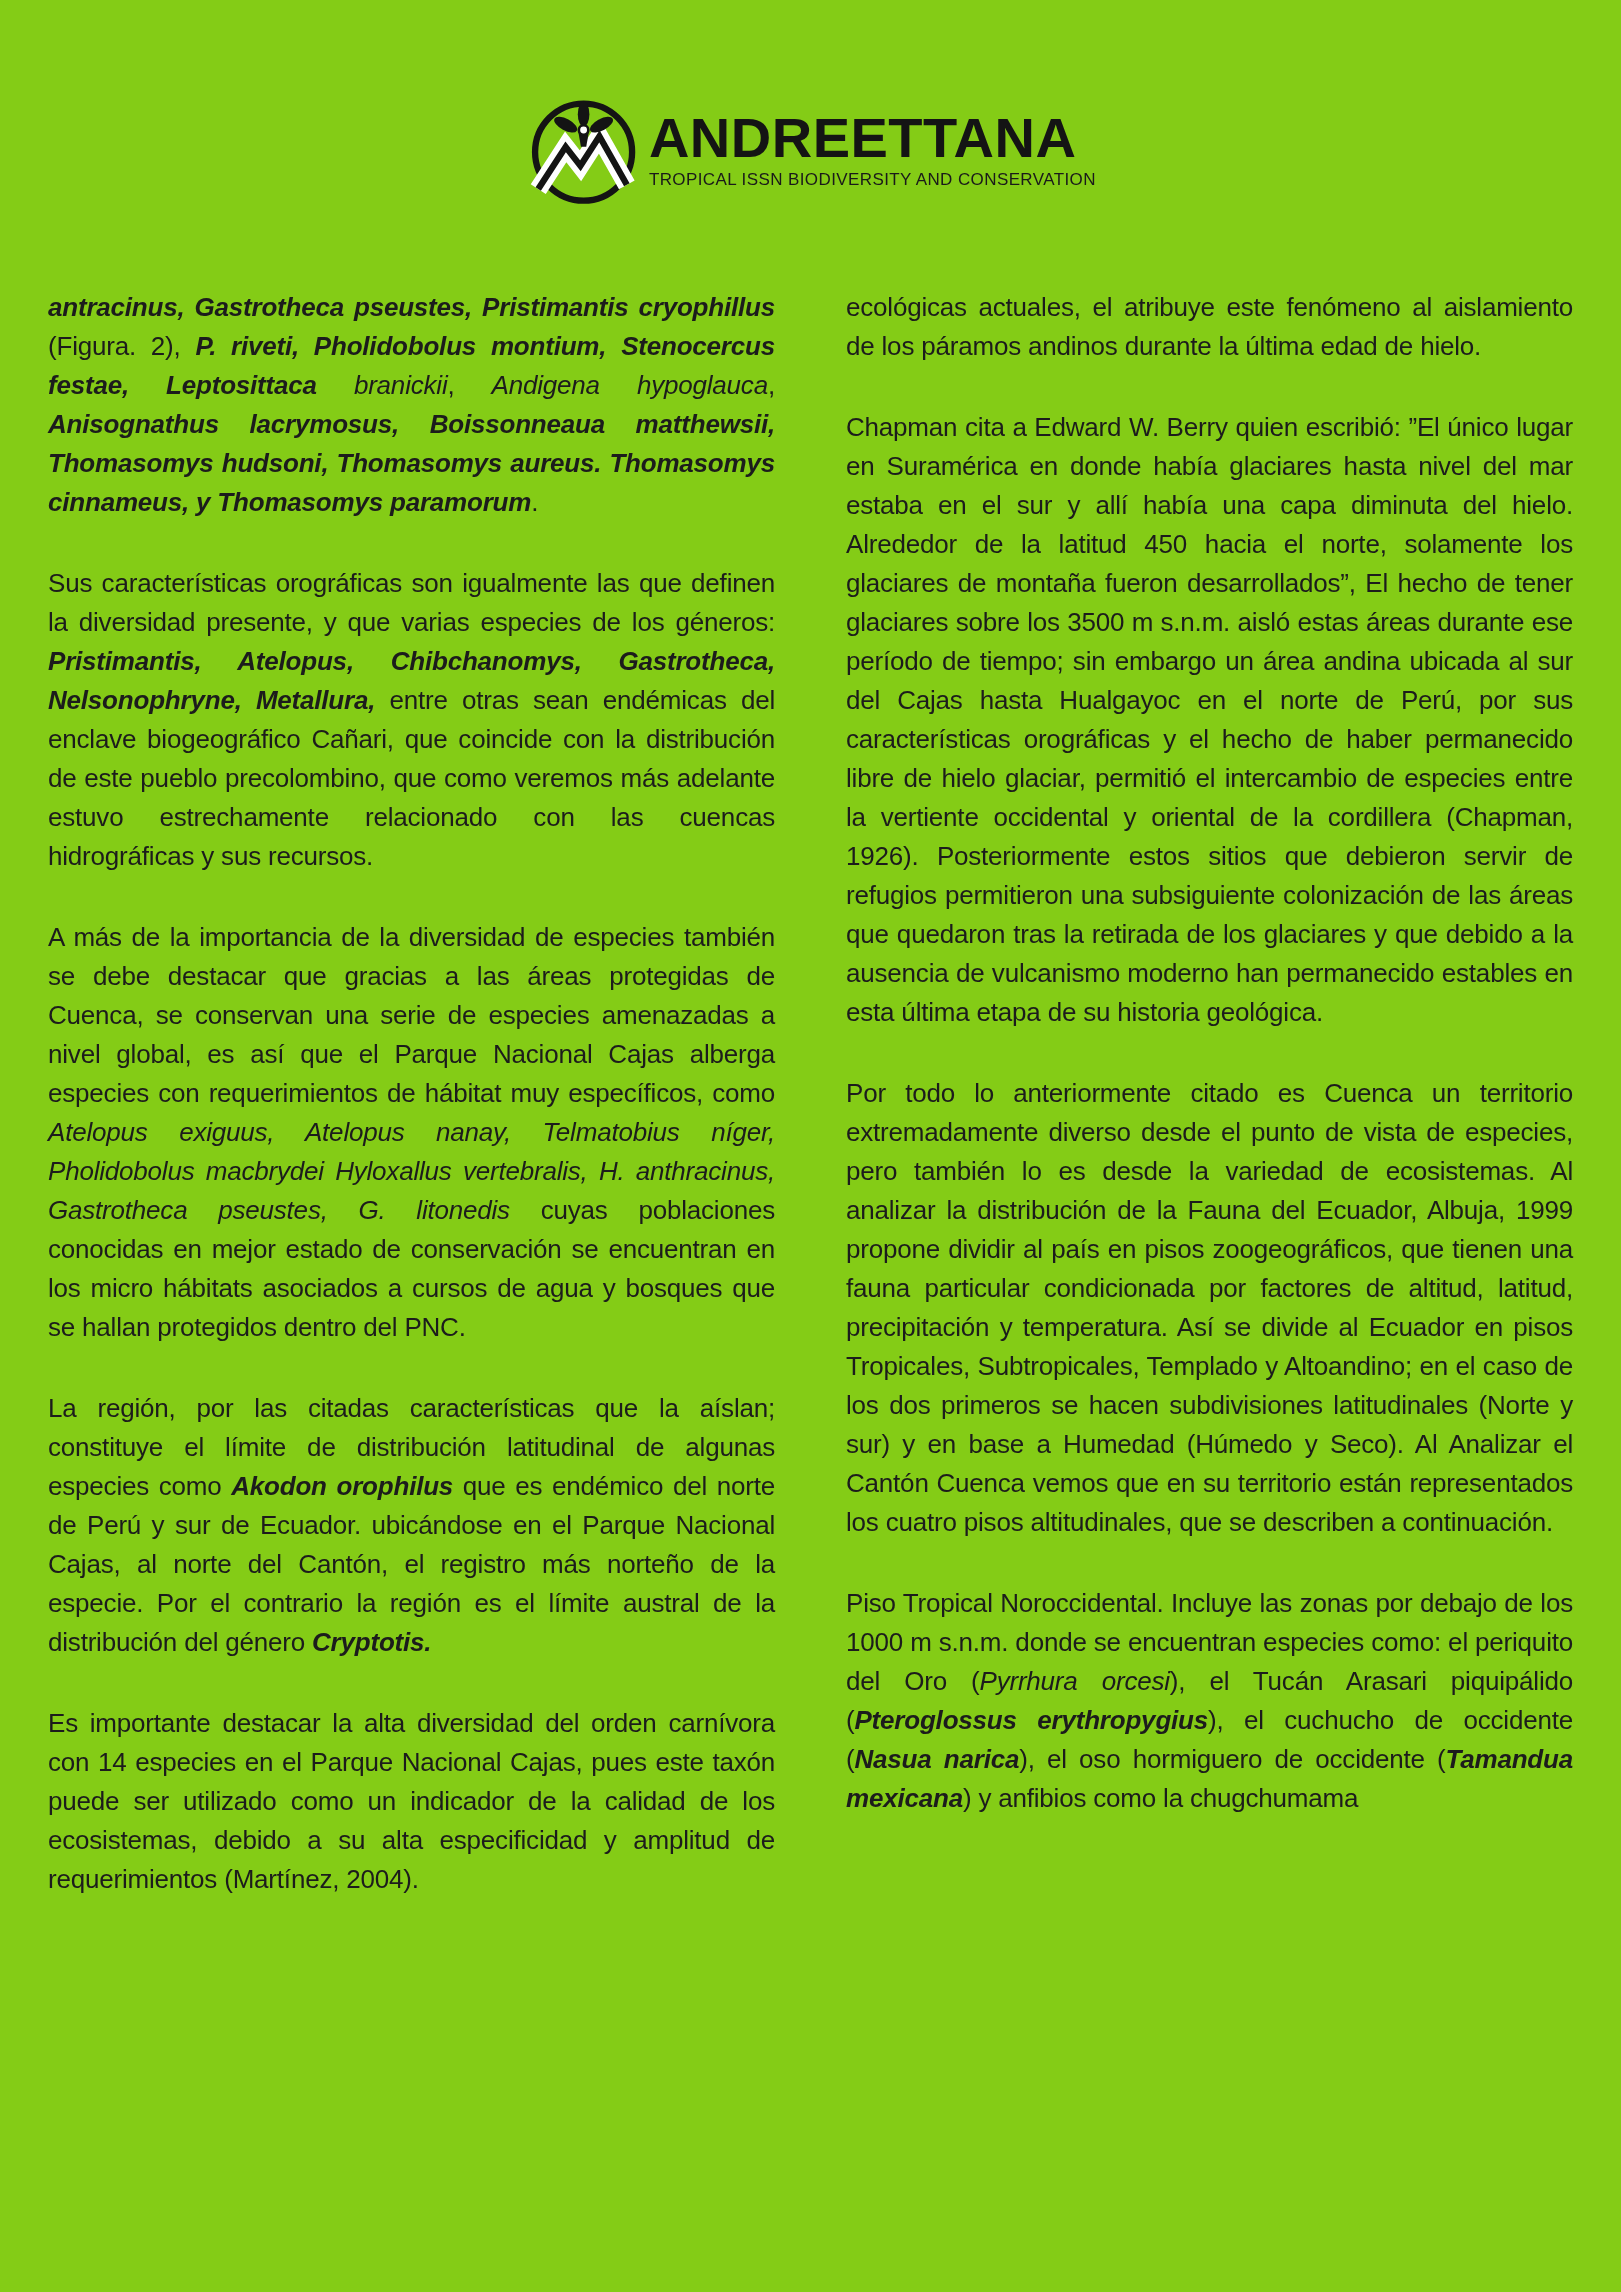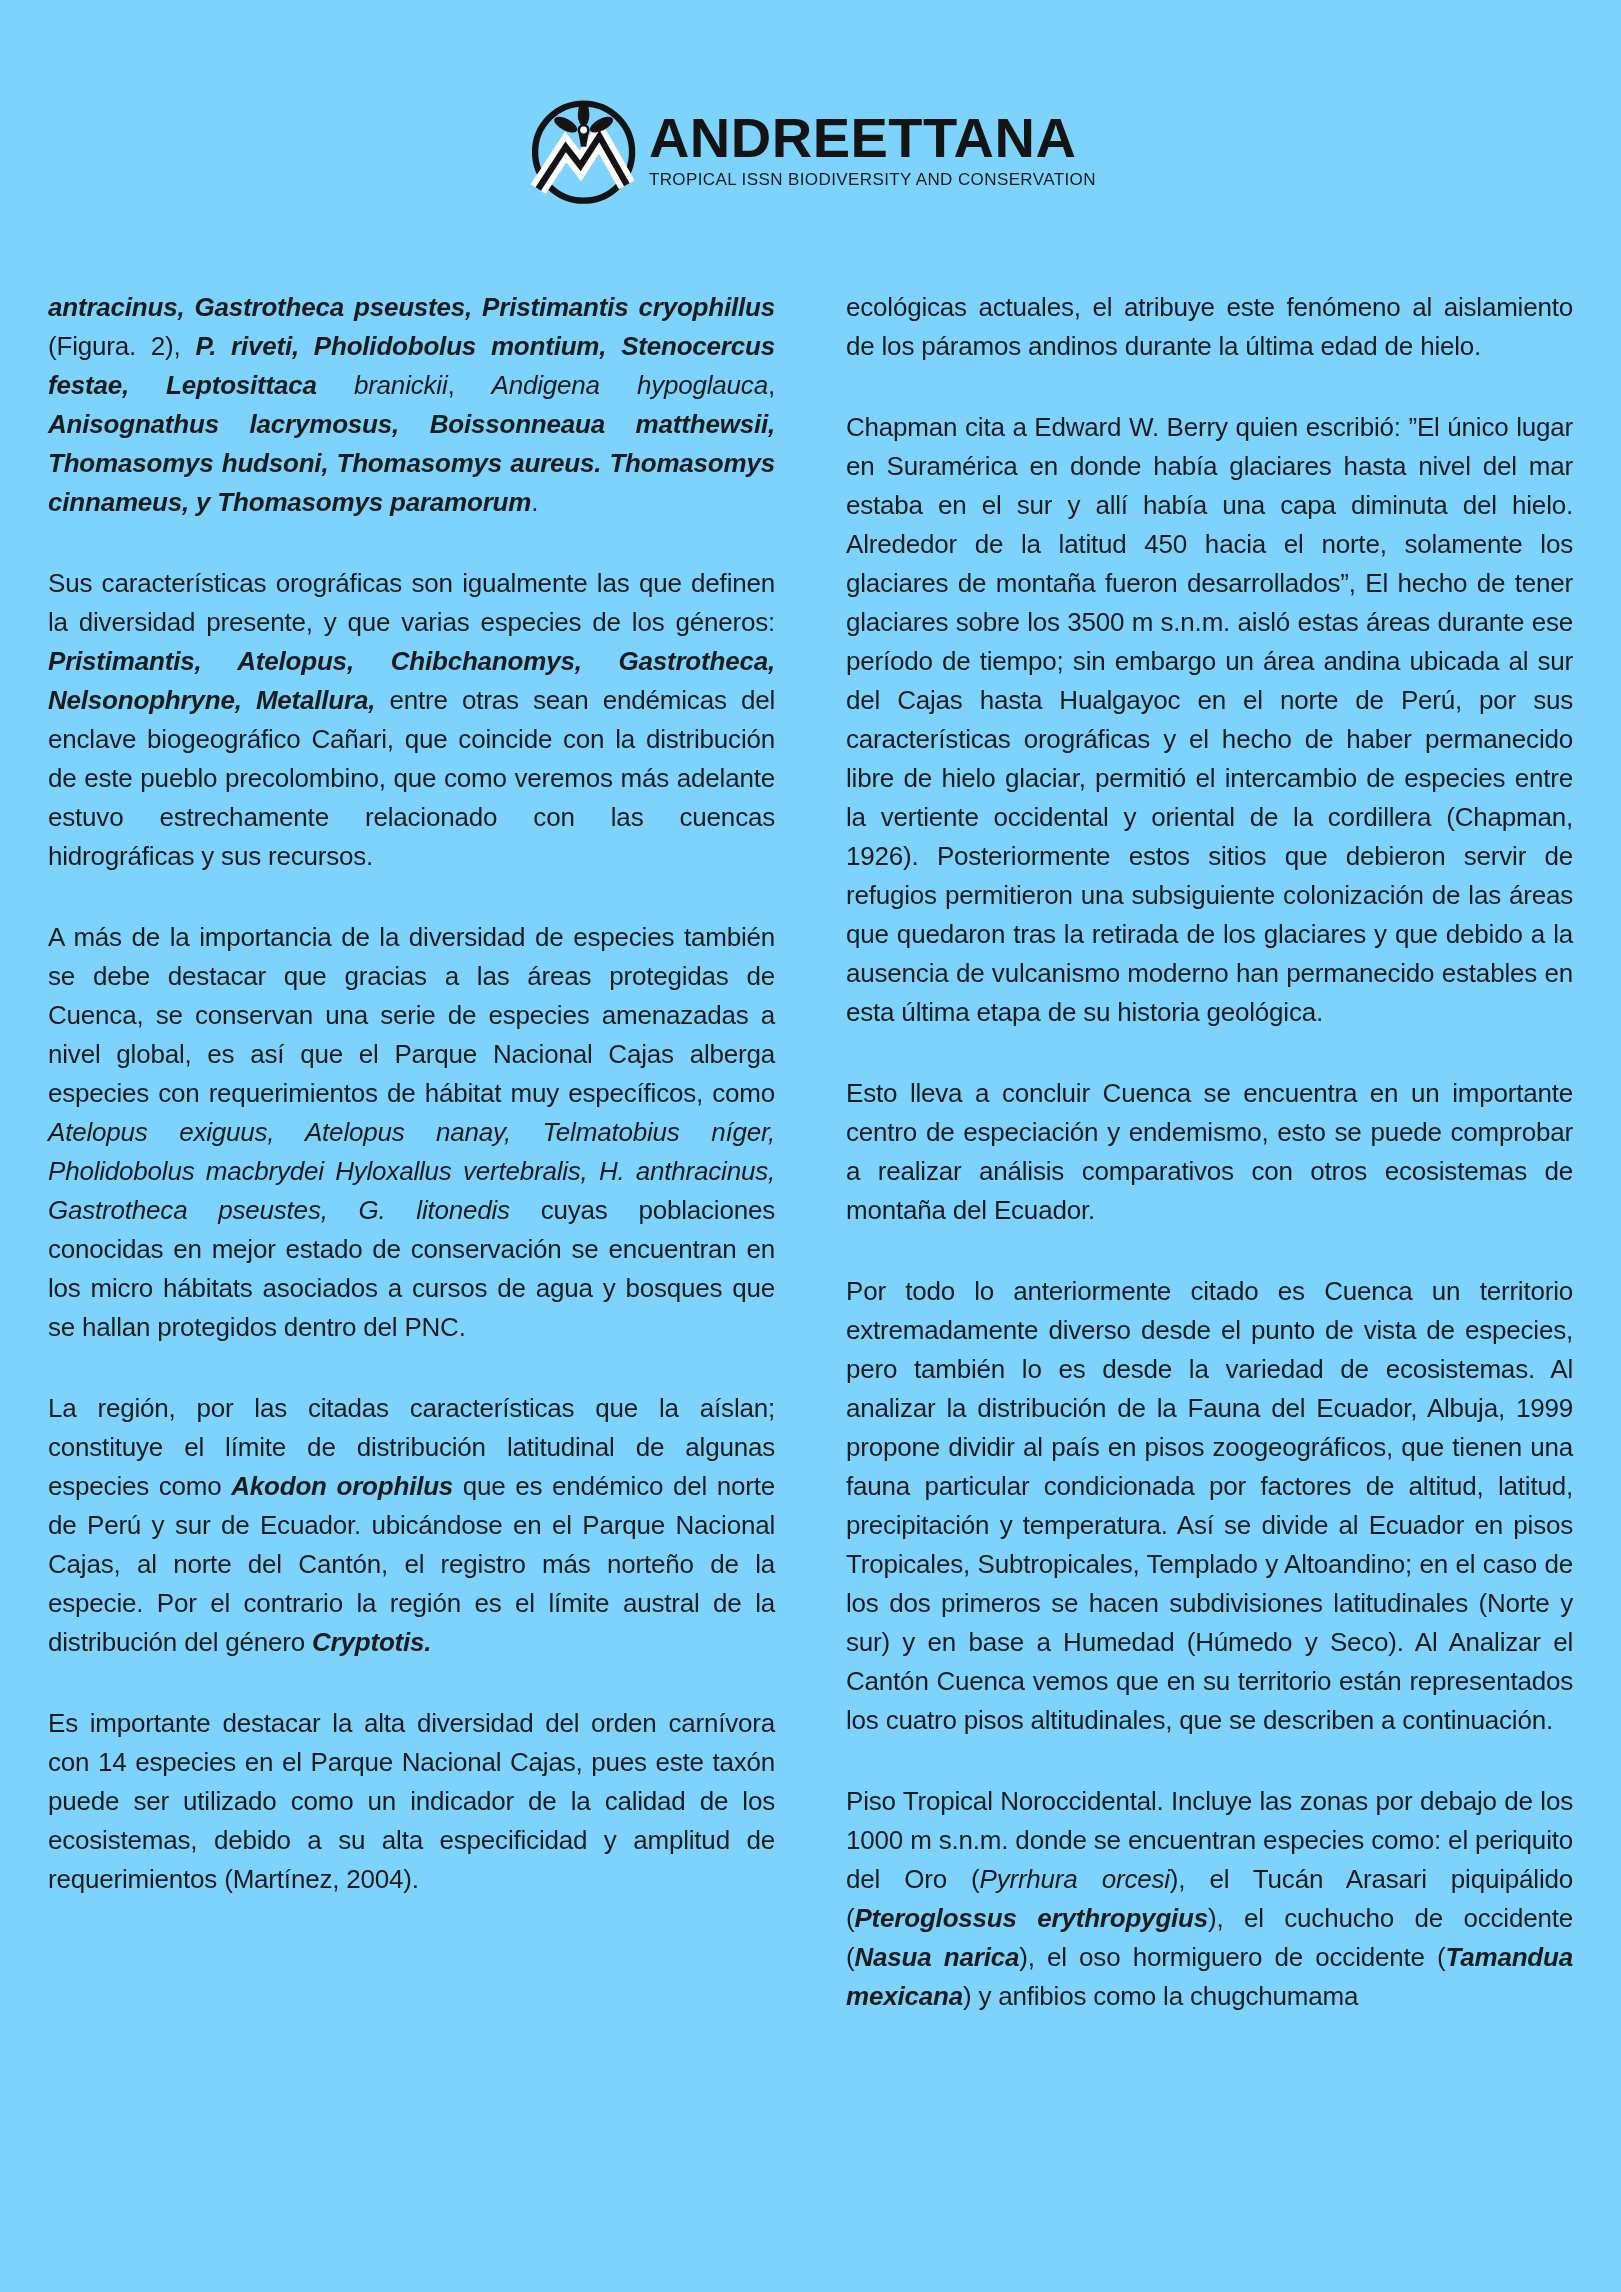--- a/index.html
+++ b/index.html
@@ -1,17 +1,17 @@
 <!DOCTYPE html>
 <html><head>
 <meta charset="utf-8">
 <style>
   html,body{margin:0;padding:0;background:#e8e8e8;}
   .page{
-    width:1621px;height:2293px;background:#7dd3fc;position:relative;overflow:hidden;
+    width:1621px;height:2293px;background:#84cc16;position:relative;overflow:hidden;
     font-family:"Liberation Sans",sans-serif;color:#1b1b1b;margin:0 auto;
   }
   
   .header{position:relative;height:210px;}
   .logo{position:absolute;left:50%;transform:translateX(-50%);top:92px;display:flex;align-items:center;gap:7.8px;}
   .logo svg{display:block;}
   .logo-text{display:flex;flex-direction:column;}
   .logo-title{font-size:56px;font-weight:700;letter-spacing:0.5px;line-height:1;color:#141414;white-space:nowrap;}
   .logo-subtitle{font-size:17px;font-weight:400;letter-spacing:0.4px;margin-top:4.9px;color:#1a1a1a;white-space:nowrap;}
   .meta{position:absolute;right:95px;top:120px;text-align:right;color:#141414;}
@@ -63,20 +63,19 @@
     <div class="col">
       <p><span class="run-bi">antracinus, Gastrotheca pseustes, Pristimantis cryophillus </span><span class="run-r">(Figura. 2), </span><span class="run-bi">P. riveti, Pholidobolus montium, Stenocercus festae, Leptosittaca </span><span class="run-i">branickii</span><span class="run-r">, </span><span class="run-i">Andigena hypoglauca</span><span class="run-r">, </span><span class="run-bi">Anisognathus lacrymosus, Boissonneaua matthewsii, Thomasomys hudsoni, Thomasomys aureus. Thomasomys cinnameus, y Thomasomys paramorum</span><span class="run-r">.</span></p>
       <p><span class="run-r">Sus características orográficas son igualmente las que definen la diversidad presente, y que varias especies de los géneros: </span><span class="run-bi">Pristimantis, Atelopus, Chibchanomys, Gastrotheca, Nelsonophryne, Metallura,</span><span class="run-r"> entre otras sean endémicas del enclave biogeográfico Cañari, que coincide con la distribución de este pueblo precolombino, que como veremos más adelante estuvo estrechamente relacionado con las cuencas hidrográficas y sus recursos.</span></p>
       <p><span class="run-r">A más de la importancia de la diversidad de especies también se debe destacar que gracias a las áreas protegidas de Cuenca, se conservan una serie de especies amenazadas a nivel global, es así que el Parque Nacional Cajas alberga especies con requerimientos de hábitat muy específicos, como </span><span class="run-i">Atelopus exiguus, Atelopus nanay, Telmatobius níger, Pholidobolus macbrydei Hyloxallus vertebralis, H. anthracinus, Gastrotheca pseustes, G. litonedis</span><span class="run-r"> cuyas poblaciones conocidas en mejor estado de conservación se encuentran en los micro hábitats asociados a cursos de agua y bosques que se hallan protegidos dentro del PNC.</span></p>
       <p><span class="run-r">La región, por las citadas características que la aíslan; constituye el límite de distribución latitudinal de algunas especies como </span><span class="run-bi">Akodon orophilus</span><span class="run-r"> que es endémico del norte de Perú y sur de Ecuador. ubicándose en el Parque Nacional Cajas, al norte del Cantón, el registro más norteño de la especie. Por el contrario la región es el límite austral de la distribución del género </span><span class="run-bi">Cryptotis.</span></p>
       <p><span class="run-r">Es importante destacar la alta diversidad del orden carnívora con 14 especies en el Parque Nacional Cajas, pues este taxón puede ser utilizado como un indicador de la calidad de los ecosistemas, debido a su alta especificidad y amplitud de requerimientos (Martínez, 2004).</span></p>
     </div>
     <div class="col">
       <p><span class="run-r">ecológicas actuales, el atribuye este fenómeno al aislamiento de los páramos andinos durante la última edad de hielo.</span></p>
       <p><span class="run-r">Chapman cita a Edward W. Berry quien escribió: ”El único lugar en Suramérica en donde había glaciares hasta nivel del mar estaba en el sur y allí había una capa diminuta del hielo. Alrededor de la latitud 450 hacia el norte, solamente los glaciares de montaña fueron desarrollados”, El hecho de tener glaciares sobre los 3500 m s.n.m. aisló estas áreas durante ese período de tiempo; sin embargo un área andina ubicada al sur del Cajas hasta Hualgayoc en el norte de Perú, por sus características orográficas y el hecho de haber permanecido libre de hielo glaciar, permitió el intercambio de especies entre la vertiente occidental y oriental de la cordillera (Chapman, 1926). Posteriormente estos sitios que debieron servir de refugios permitieron una subsiguiente colonización de las áreas que quedaron tras la retirada de los glaciares y que debido a la ausencia de vulcanismo moderno han permanecido estables en esta última etapa de su historia geológica.</span></p>
-      <p><span class="run-r">Esto lleva a concluir Cuenca se encuentra en un importante centro de especiación y endemismo, esto se puede comprobar a realizar análisis comparativos con otros ecosistemas de montaña del Ecuador.</span></p>
       <p><span class="run-r">Por todo lo anteriormente citado es Cuenca un territorio extremadamente diverso desde el punto de vista de especies, pero también lo es desde la variedad de ecosistemas. Al analizar la distribución de la Fauna del Ecuador, Albuja, 1999 propone dividir al país en pisos zoogeográficos, que tienen una fauna particular condicionada por factores de altitud, latitud, precipitación y temperatura. Así se divide al Ecuador en pisos Tropicales, Subtropicales, Templado y Altoandino; en el caso de los dos primeros se hacen subdivisiones latitudinales (Norte y sur) y en base a Humedad (Húmedo y Seco). Al Analizar el Cantón Cuenca vemos que en su territorio están representados los cuatro pisos altitudinales, que se describen a continuación.</span></p>
       <p><span class="run-r">Piso Tropical Noroccidental. Incluye las zonas por debajo de los 1000 m s.n.m. donde se encuentran especies como: el periquito del Oro (</span><span class="run-i">Pyrrhura orcesi</span><span class="run-r">), el Tucán Arasari piquipálido (</span><span class="run-bi">Pteroglossus erythropygius</span><span class="run-r">), el cuchucho de occidente (</span><span class="run-bi">Nasua narica</span><span class="run-r">), el oso hormiguero de occidente (</span><span class="run-bi">Tamandua mexicana</span><span class="run-r">) y anfibios como la chugchumama</span></p>
     </div>
   </div>
 
 </div>
 
 
 </body></html>

